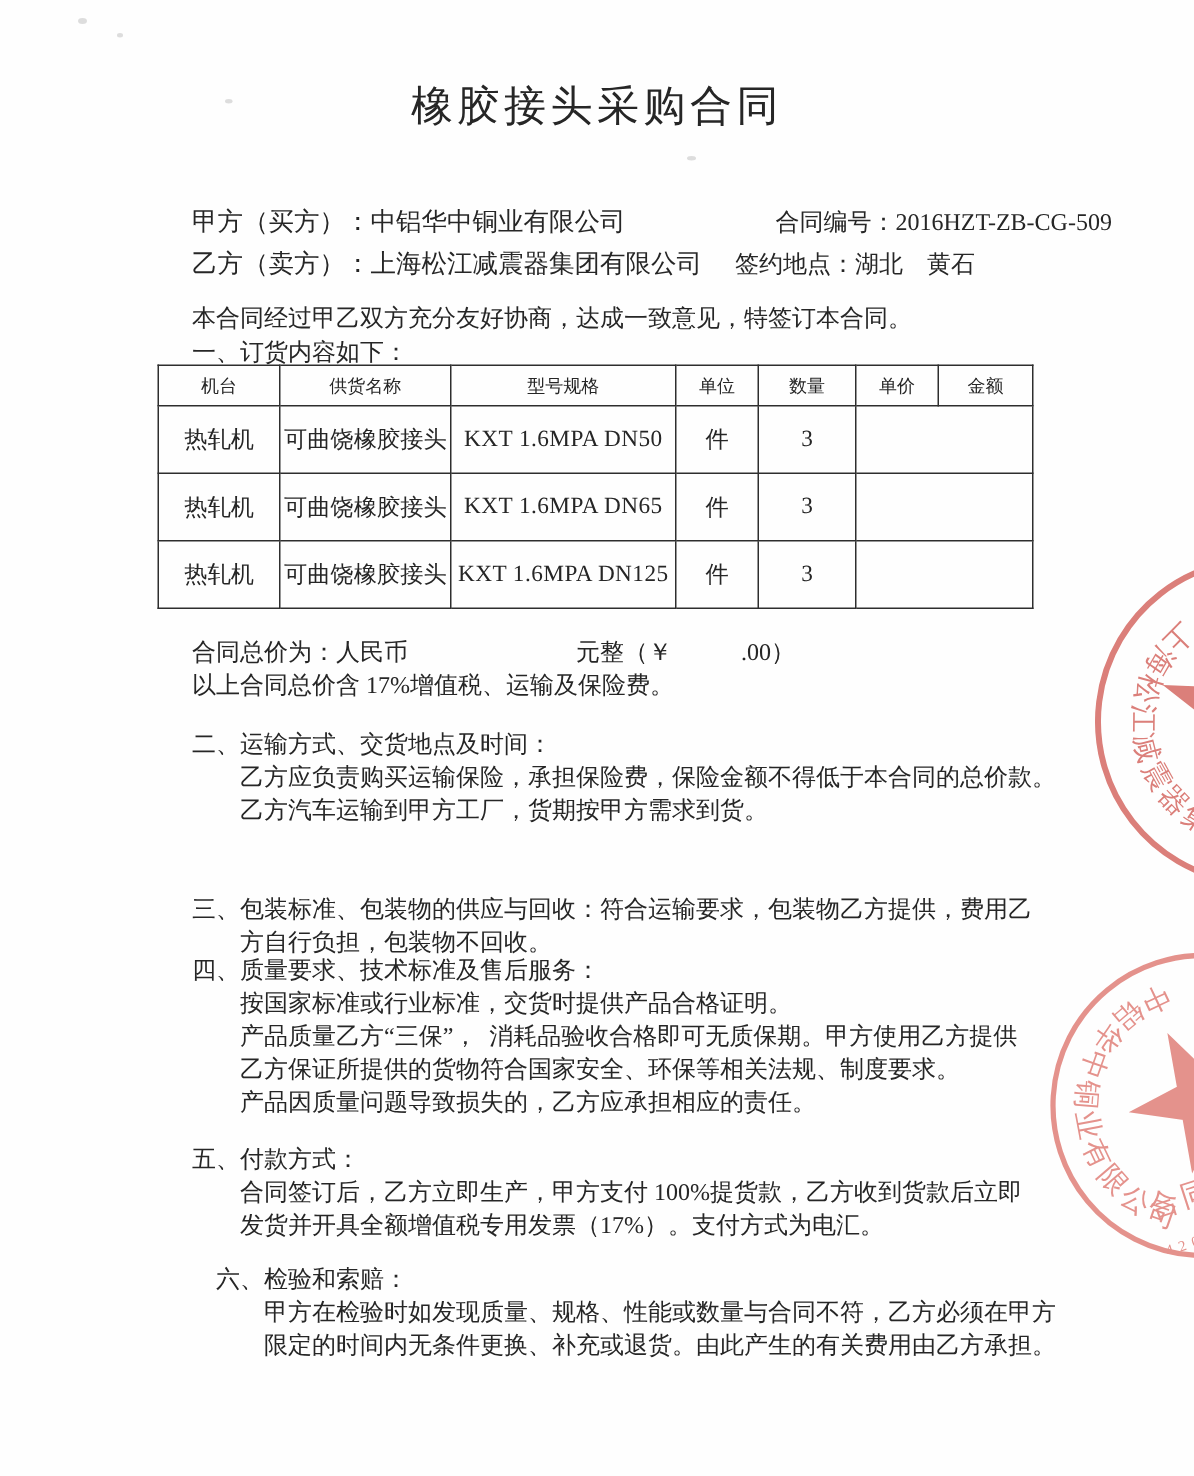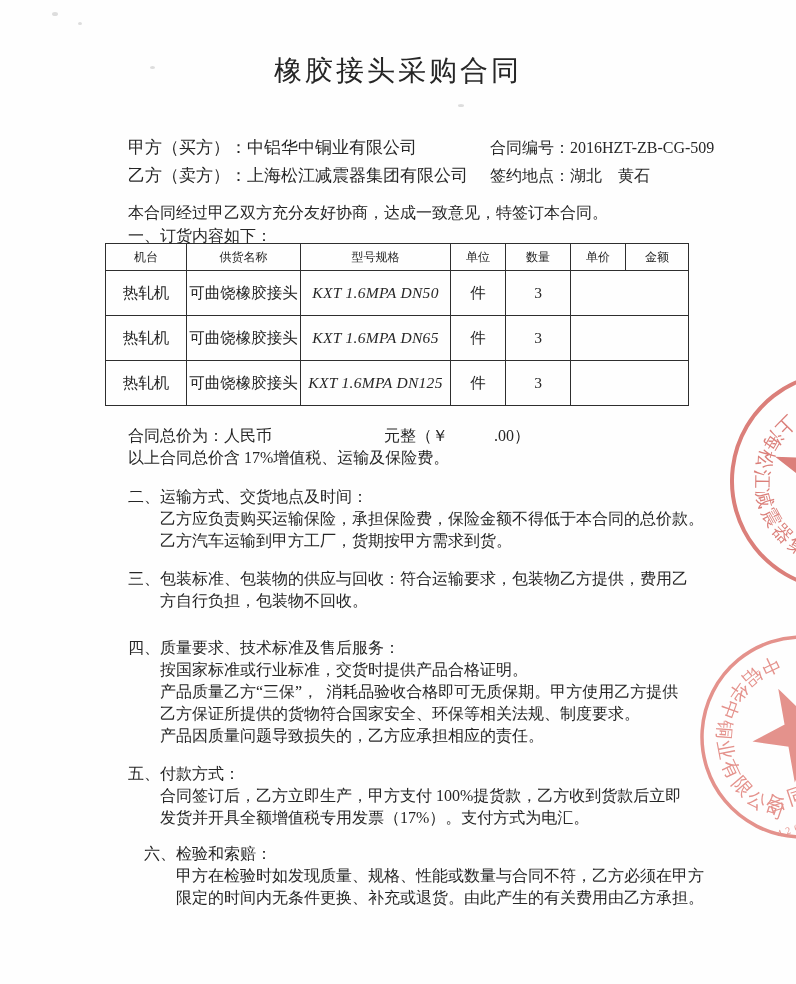--- a/index.html
+++ b/index.html
@@ -25,21 +25,21 @@
     border-collapse:collapse;table-layout:fixed;
     font-size:16px;
   }
   .order-table th,.order-table td{
     border:1.6px solid #2e2e2e;
     text-align:center;vertical-align:middle;
     font-weight:400;padding:0;overflow:hidden;
   }
   .order-table thead th{height:26px;font-size:12px;}
   .order-table tbody td{height:44px;font-size:15.5px;}
-  .spec-cell{font-size:15px;letter-spacing:0.3px;font-style:italic;}
+  .spec-cell{font-size:15px;letter-spacing:0.3px;}
   
   .gap1{display:inline-block;width:112px;}
   .gap2{display:inline-block;width:46px;}
   
   .section{position:absolute;left:128px;width:600px;}
   .sec-heading{font-size:16px;line-height:22px;white-space:pre;margin:0;}
   .sec-line{font-size:16px;line-height:22px;white-space:pre;margin:0 0 0 32px;}
   
   .stamp{position:absolute;mix-blend-mode:multiply;opacity:0.82;pointer-events:none;}
   
@@ -51,21 +51,21 @@
 <div class="page">
 
   <div class="speck" style="left:52px;top:12px;width:6px;height:4px;"></div>
   <div class="speck" style="left:78px;top:22px;width:4px;height:3px;"></div>
   <div class="speck" style="left:150px;top:66px;width:5px;height:3px;"></div>
   <div class="speck" style="left:458px;top:104px;width:6px;height:3px;"></div>
 
   <h1 class="abs title">橡胶接头采购合同</h1>
 
   <div class="abs party-line" style="left:128px;top:136px;"><span>甲方（买方）：</span><span>中铝华中铜业有限公司</span></div>
-  <div class="abs meta-line" style="left:490px;top:138px;"><span>合同编号：</span><span>2016HZT-ZB-CG-509</span></div>
+  <div class="abs meta-line" style="left:517px;top:138px;"><span>合同编号：</span><span>2016HZT-ZB-CG-509</span></div>
 
   <div class="abs party-line" style="left:128px;top:164px;"><span>乙方（卖方）：</span><span>上海松江减震器集团有限公司</span></div>
   <div class="abs meta-line bold" style="left:490px;top:166px;"><span>签约地点：</span><span>湖北　黄石</span></div>
 
   <div class="abs body-text" style="left:128px;top:202px;">本合同经过甲乙双方充分友好协商，达成一致意见，特签订本合同。</div>
 
   <div class="abs body-text" style="left:128px;top:225px;">一、订货内容如下：</div>
 
   <table class="abs order-table" style="left:105px;top:243px;width:583px;">
     <colgroup>
@@ -118,21 +118,21 @@
 
   <div class="abs body-text" style="left:128px;top:425px;"><span>合同总价为：人民币</span><span class="gap1"></span><span>元整（￥</span><span class="gap2"></span><span>.00）</span></div>
   <div class="abs body-text" style="left:128px;top:447px;">以上合同总价含 17%增值税、运输及保险费。</div>
 
   <div class="section" style="top:486px;">
     <p class="sec-heading">二、运输方式、交货地点及时间：</p>
     <p class="sec-line">乙方应负责购买运输保险，承担保险费，保险金额不得低于本合同的总价款。</p>
     <p class="sec-line">乙方汽车运输到甲方工厂，货期按甲方需求到货。</p>
   </div>
 
-  <div class="section" style="top:568px;">
+  <div class="section" style="top:596px;">
     <p class="sec-heading">三、包装标准、包装物的供应与回收：符合运输要求，包装物乙方提供，费用乙</p>
     <p class="sec-line">方自行负担，包装物不回收。</p>
   </div>
 
   <div class="section" style="top:637px;">
     <p class="sec-heading">四、质量要求、技术标准及售后服务：</p>
     <p class="sec-line">按国家标准或行业标准，交货时提供产品合格证明。</p>
     <p class="sec-line">产品质量乙方“三保”，  消耗品验收合格即可无质保期。甲方使用乙方提供</p>
     <p class="sec-line">乙方保证所提供的货物符合国家安全、环保等相关法规、制度要求。</p>
     <p class="sec-line">产品因质量问题导致损失的，乙方应承担相应的责任。</p>

